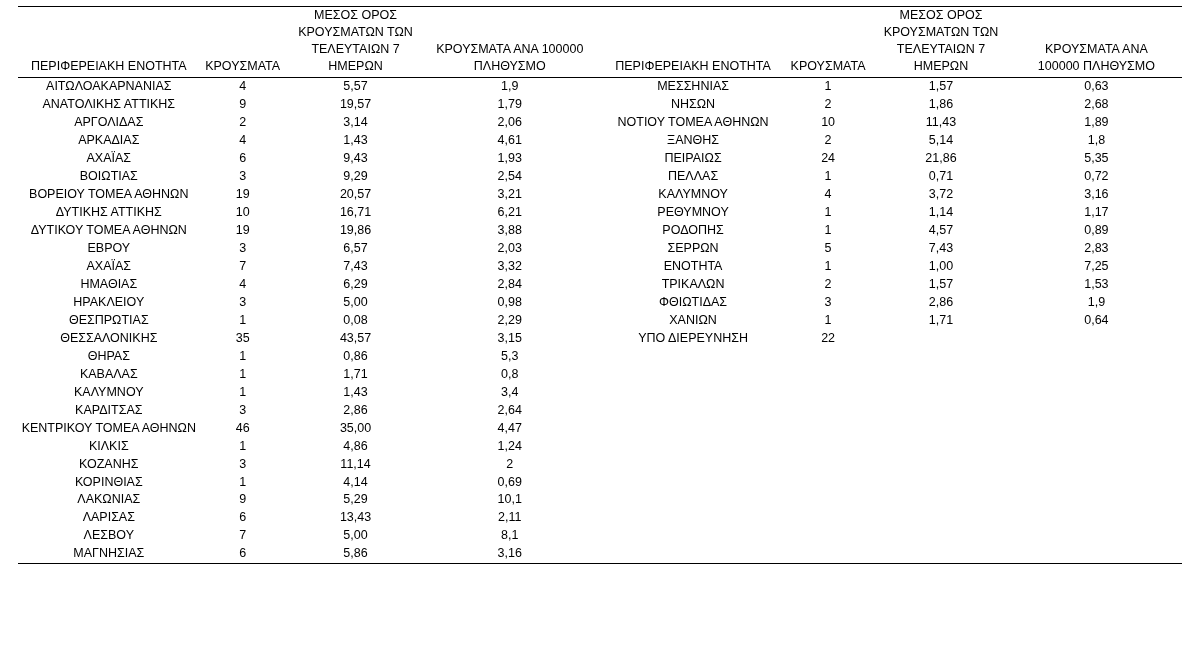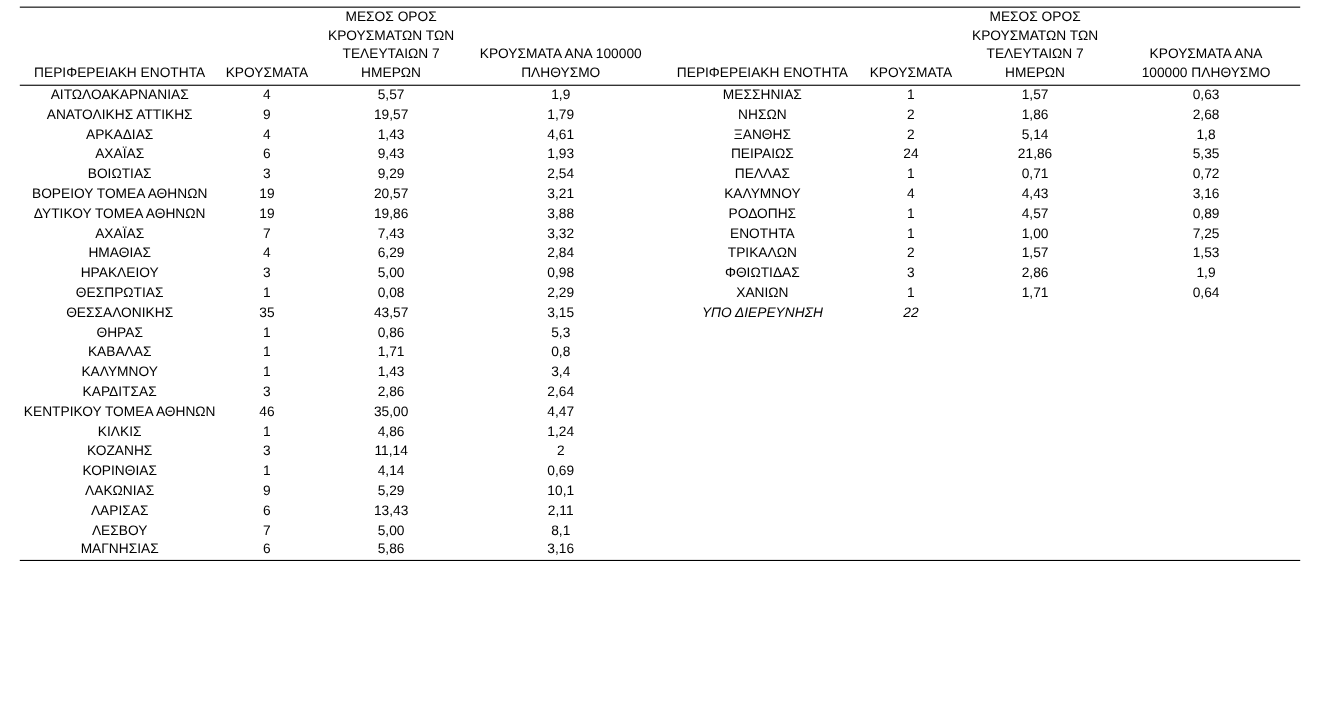--- a/index.html
+++ b/index.html
@@ -59,21 +59,21 @@
   .c-name   { width: 15.6%; }
   .c-cases  { width: 7.4%; }
   .c-avg    { width: 12.0%; }
   .c-per100 { width: 14.5%; }
   .c-gap    { width: 0.6%; }
   .c-name2   { width: 15.8%; }
   .c-cases2  { width: 7.4%; }
   .c-avg2    { width: 12.0%; }
   .c-per1002 { width: 14.7%; }
 
-  .italic { font-style: italic; }
+  .italic { }
 </style>
 </head>
 <body>
 
 <div class="page">
   <hr class="rule top">
   <table>
     <thead>
       <tr>
         <th class="c-name">
@@ -131,20 +131,31 @@
           <td class="c-cases">9</td>
           <td class="c-avg">19,57</td>
           <td class="c-per100">1,79</td>
           <td class="c-gap"></td>
           <td class="c-name2">ΝΗΣΩΝ</td>
           <td class="c-cases2">2</td>
           <td class="c-avg2">1,86</td>
           <td class="c-per1002">2,68</td>
         </tr>
         <tr>
+          <td class="c-name">ΑΡΓΟΛΙΔΑΣ</td>
+          <td class="c-cases">2</td>
+          <td class="c-avg">3,14</td>
+          <td class="c-per100">2,06</td>
+          <td class="c-gap"></td>
+          <td class="c-name2">ΝΟΤΙΟΥ ΤΟΜΕΑ ΑΘΗΝΩΝ</td>
+          <td class="c-cases2">10</td>
+          <td class="c-avg2">11,43</td>
+          <td class="c-per1002">1,89</td>
+        </tr>
+        <tr>
           <td class="c-name">ΑΡΚΑΔΙΑΣ</td>
           <td class="c-cases">4</td>
           <td class="c-avg">1,43</td>
           <td class="c-per100">4,61</td>
           <td class="c-gap"></td>
           <td class="c-name2">ΞΑΝΘΗΣ</td>
           <td class="c-cases2">2</td>
           <td class="c-avg2">5,14</td>
           <td class="c-per1002">1,8</td>
         </tr>
@@ -171,33 +182,55 @@
           <td class="c-per1002">0,72</td>
         </tr>
         <tr>
           <td class="c-name">ΒΟΡΕΙΟΥ ΤΟΜΕΑ ΑΘΗΝΩΝ</td>
           <td class="c-cases">19</td>
           <td class="c-avg">20,57</td>
           <td class="c-per100">3,21</td>
           <td class="c-gap"></td>
           <td class="c-name2">ΚΑΛΥΜΝΟΥ</td>
           <td class="c-cases2">4</td>
-          <td class="c-avg2">4,43</td>
+          <td class="c-avg2">3,72</td>
           <td class="c-per1002">3,16</td>
+        </tr>
+        <tr>
+          <td class="c-name">ΔΥΤΙΚΗΣ ΑΤΤΙΚΗΣ</td>
+          <td class="c-cases">10</td>
+          <td class="c-avg">16,71</td>
+          <td class="c-per100">6,21</td>
+          <td class="c-gap"></td>
+          <td class="c-name2">ΡΕΘΥΜΝΟΥ</td>
+          <td class="c-cases2">1</td>
+          <td class="c-avg2">1,14</td>
+          <td class="c-per1002">1,17</td>
         </tr>
         <tr>
           <td class="c-name">ΔΥΤΙΚΟΥ ΤΟΜΕΑ ΑΘΗΝΩΝ</td>
           <td class="c-cases">19</td>
           <td class="c-avg">19,86</td>
           <td class="c-per100">3,88</td>
           <td class="c-gap"></td>
           <td class="c-name2">ΡΟΔΟΠΗΣ</td>
           <td class="c-cases2">1</td>
           <td class="c-avg2">4,57</td>
           <td class="c-per1002">0,89</td>
+        </tr>
+        <tr>
+          <td class="c-name">ΕΒΡΟΥ</td>
+          <td class="c-cases">3</td>
+          <td class="c-avg">6,57</td>
+          <td class="c-per100">2,03</td>
+          <td class="c-gap"></td>
+          <td class="c-name2">ΣΕΡΡΩΝ</td>
+          <td class="c-cases2">5</td>
+          <td class="c-avg2">7,43</td>
+          <td class="c-per1002">2,83</td>
         </tr>
         <tr>
           <td class="c-name">ΑΧΑΪΑΣ</td>
           <td class="c-cases">7</td>
           <td class="c-avg">7,43</td>
           <td class="c-per100">3,32</td>
           <td class="c-gap"></td>
           <td class="c-name2">ΕΝΟΤΗΤΑ</td>
           <td class="c-cases2">1</td>
           <td class="c-avg2">1,00</td>

